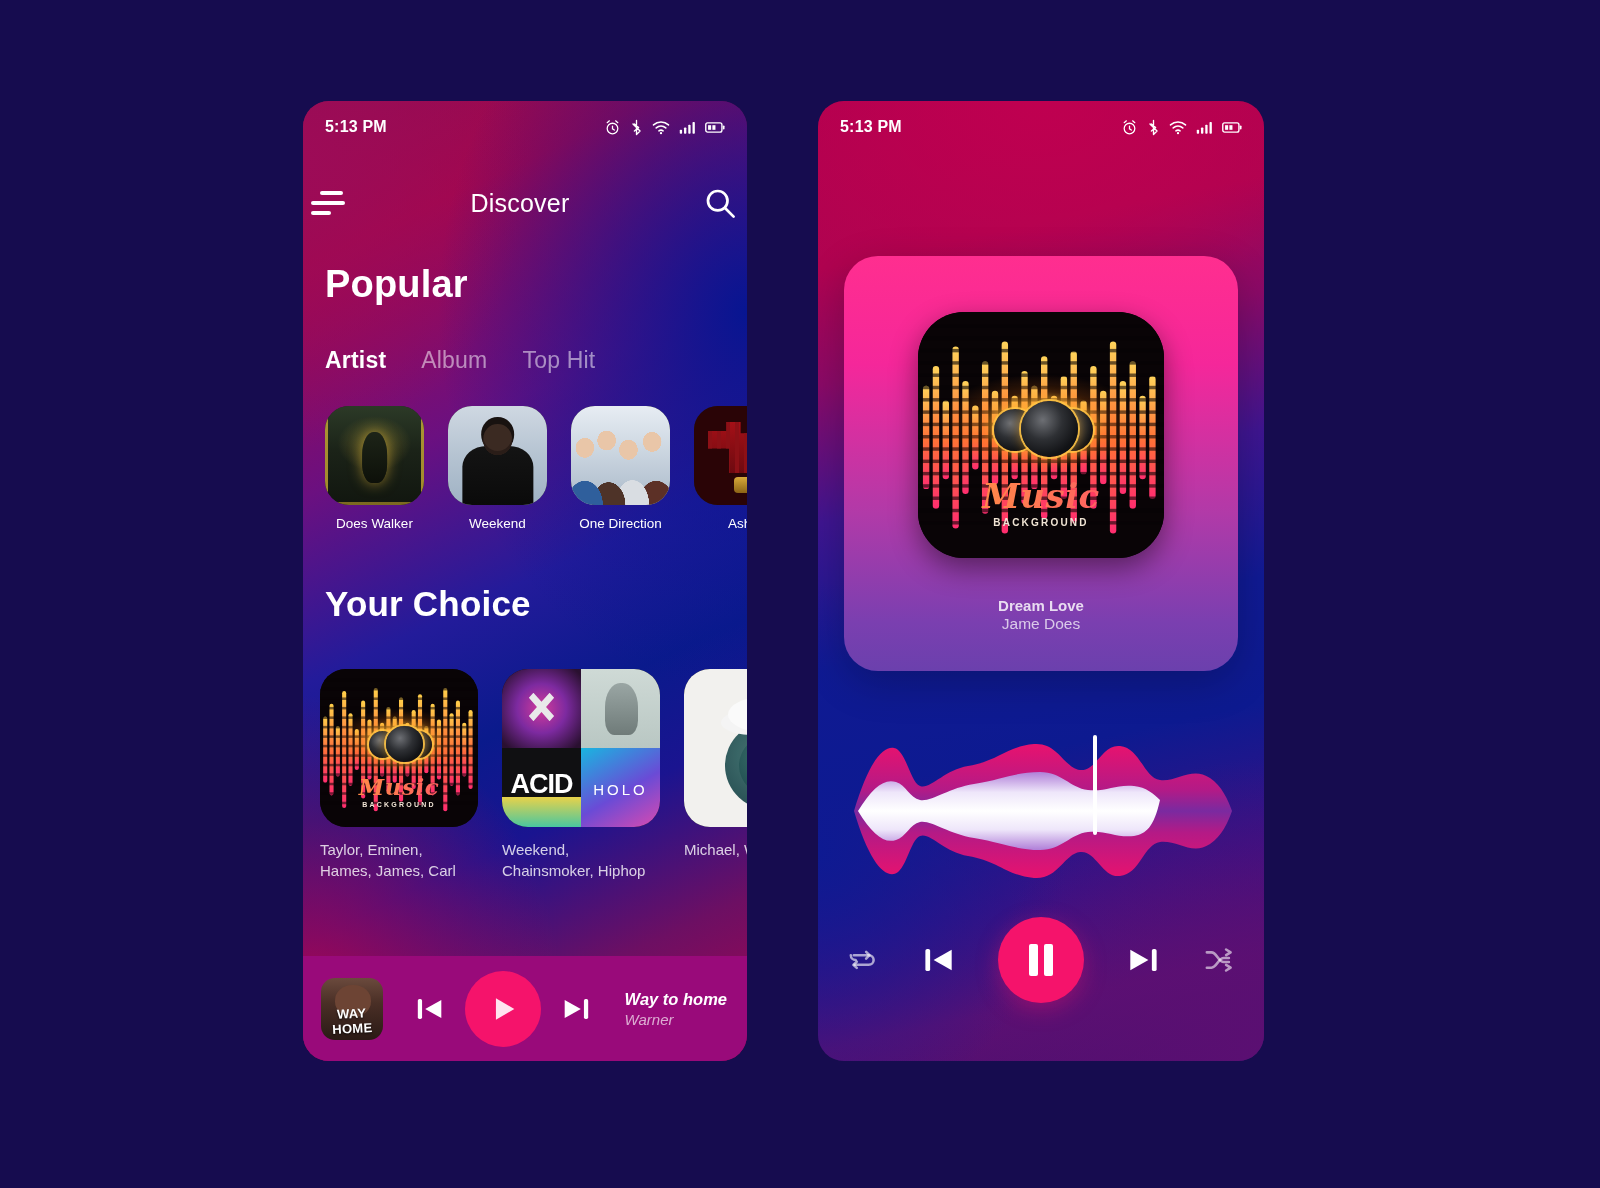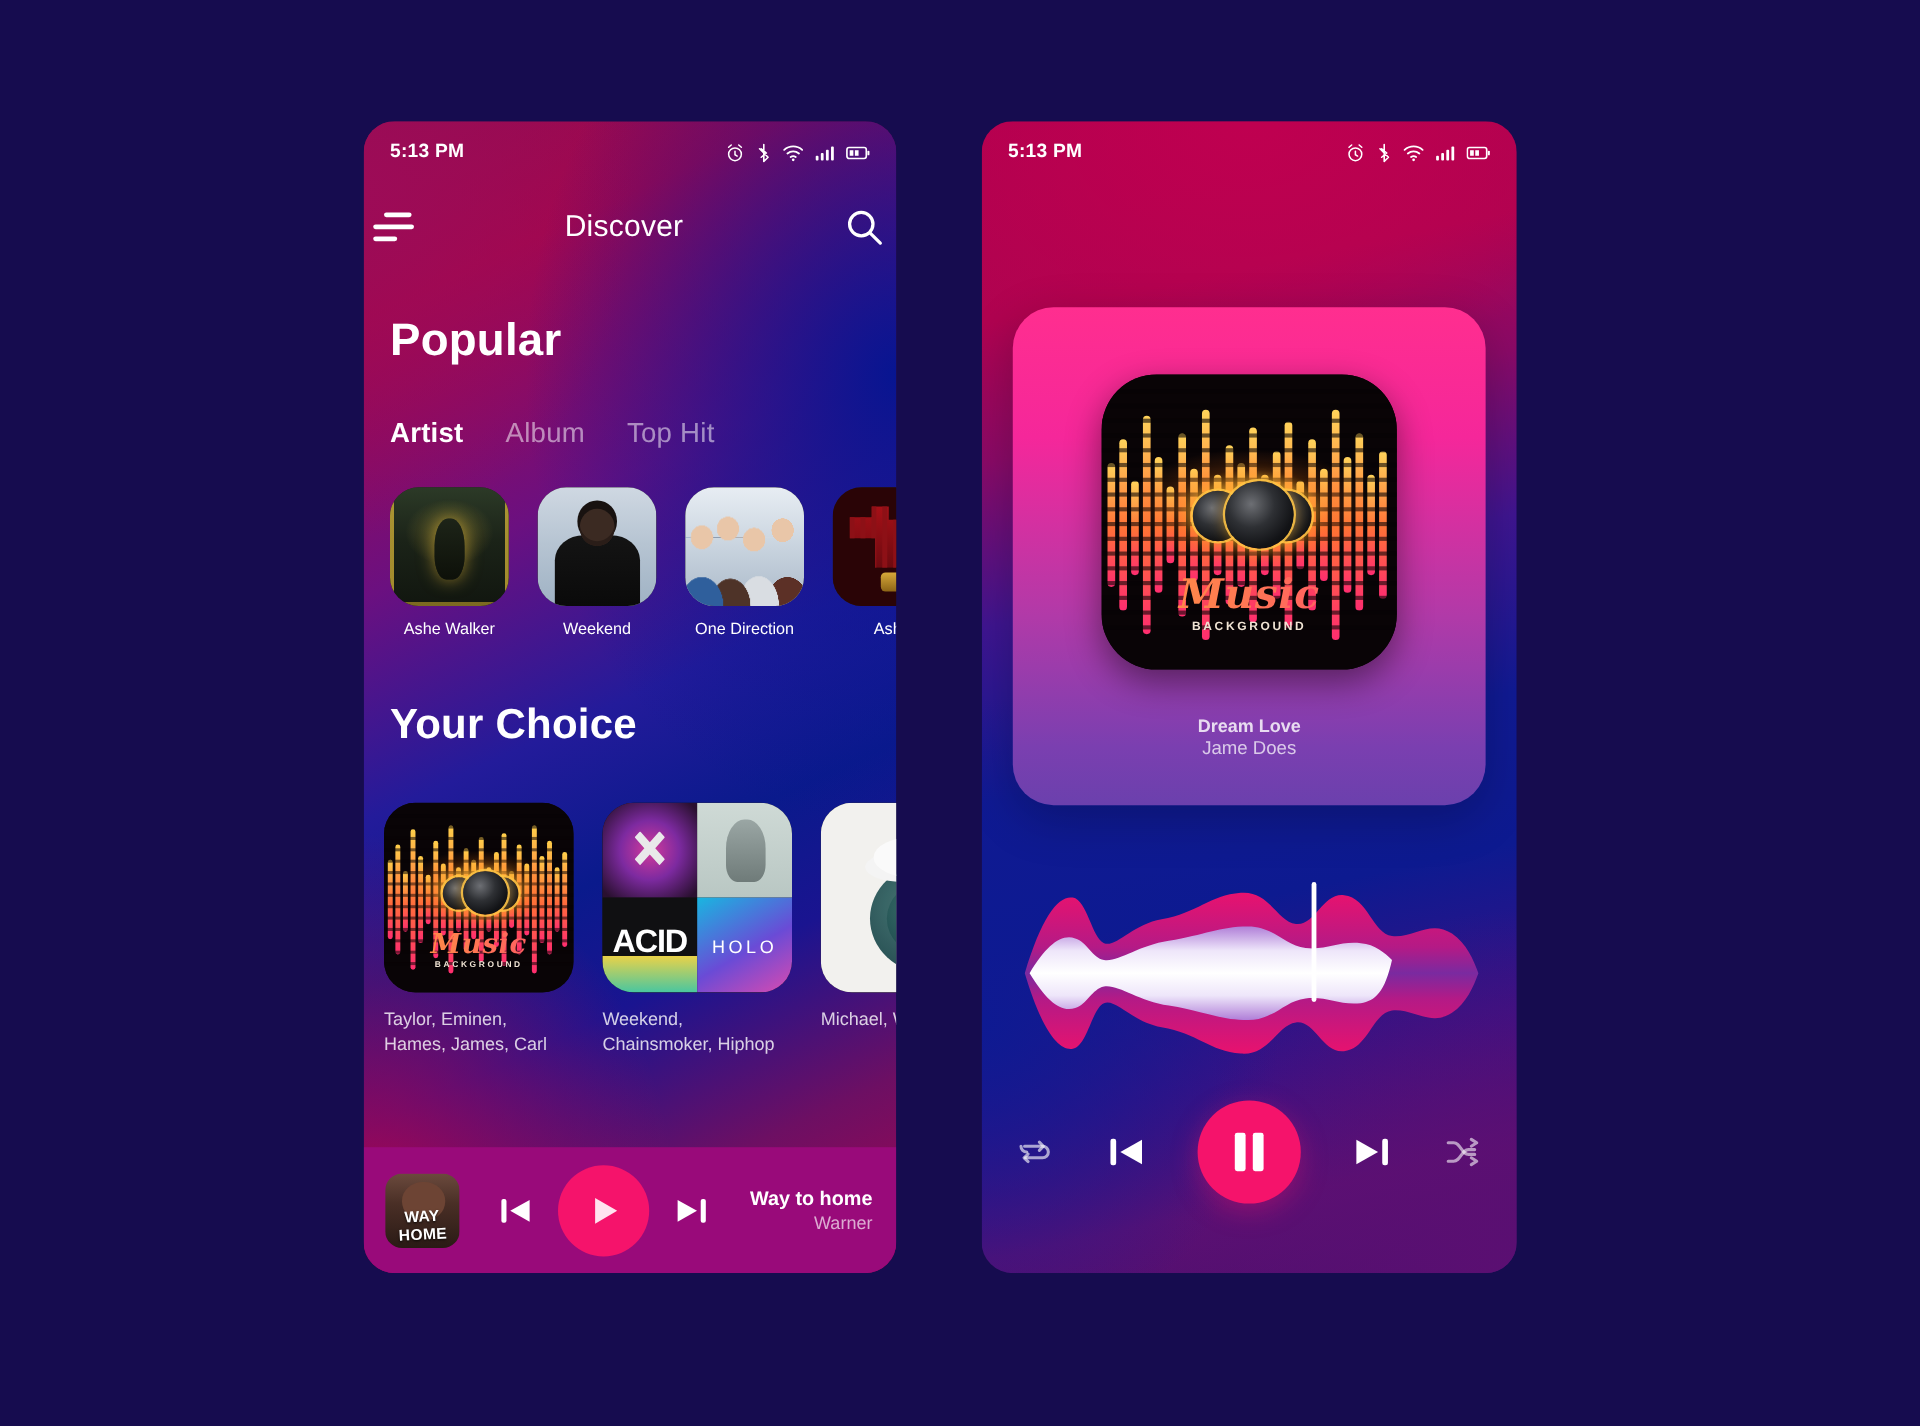--- a/index.html
+++ b/index.html
@@ -71,21 +71,21 @@
   }
   .status-time { font-size:16px; font-weight:700; letter-spacing:.2px; }
   .status-icons { display:flex; align-items:center; gap:9px; }
   .status-icons svg { display:block; }
 
   
   .appbar {
     position:absolute; left:0; right:0; height:64px;
     display:flex; align-items:center; color:#fff;
   }
-  #appbar-discover { top:56px; padding:0 8px; }
+  #appbar-discover { top:70px; padding:0 8px; }
   #appbar-player   { top:66px; padding:0 24px; }
 
   .hamburger { width:34px; height:24px; display:flex; flex-direction:column;
     justify-content:space-between; cursor:pointer; }
   .hamburger i { display:block; height:3.6px; border-radius:2px; background:#fff; }
   .hamburger.left  i:nth-child(1){ width:68%; margin-left:26%; }
   .hamburger.left  i:nth-child(2){ width:100%; }
   .hamburger.left  i:nth-child(3){ width:60%; }
   .hamburger.right i:nth-child(1){ width:62%; margin-left:38%; }
   .hamburger.right i:nth-child(2){ width:100%; }
@@ -238,21 +238,21 @@
   }
   #miniplayer .mini-thumb {
     width:62px; height:62px; border-radius:14px; overflow:hidden; position:relative;
     flex:0 0 auto;
   }
   .mini-controls { display:flex; align-items:center; gap:18px; margin-left:30px; }
   .mp-play {
     width:76px; height:76px; border-radius:50%; background:#f5136b;
     display:flex; align-items:center; justify-content:center; cursor:pointer;
   }
-  .mini-meta { margin-left:auto; text-align:right; padding-right:2px; }
+  .mini-meta { margin-left:auto; text-align:left; padding-right:2px;font-style:italic; }
   .mini-title { color:#fff; font-weight:700; font-size:16.5px; }
   .mini-artist { color:rgba(255,255,255,.66); font-size:15px; margin-top:2px; }
 
   
   #art-card {
     position:absolute; left:26px; top:155px; width:394px; height:415px;
     border-radius:34px;
     background:linear-gradient(180deg,#ff2e8f 0%,#f5279a 26%,#b13aa8 62%,#7b3fb0 88%,#6b40ad 100%);
     box-shadow:0 12px 40px rgba(0,0,0,.22);
   }
@@ -347,21 +347,21 @@
         <div class="tab active">Artist</div>
         <div class="tab">Album</div>
         <div class="tab">Top Hit</div>
       </div>
 
       <div class="hrow" id="artist-row">
         <div class="artist-card">
           <div class="artist-thumb">
               <div class="art-alanwalker"></div>
             </div>
-          <div class="artist-name">Ashe Walker</div>
+          <div class="artist-name">Does Walker</div>
         </div>
         <div class="artist-card">
           <div class="artist-thumb">
               <div class="art-weekend"></div>
             </div>
           <div class="artist-name">Weekend</div>
         </div>
         <div class="artist-card">
           <div class="artist-thumb">
               <div class="art-onedirection"></div>

